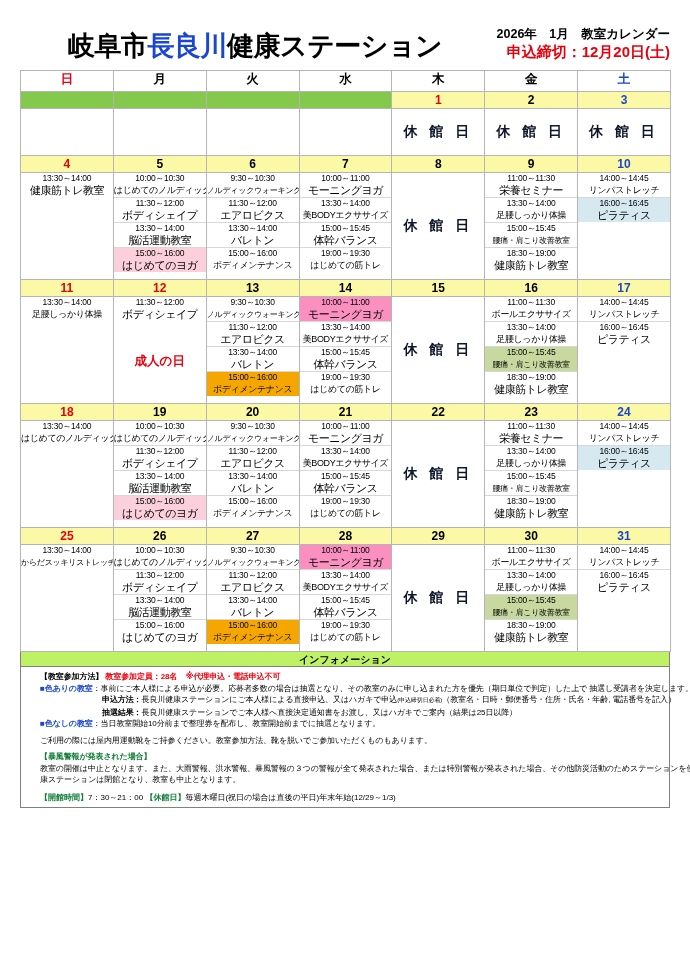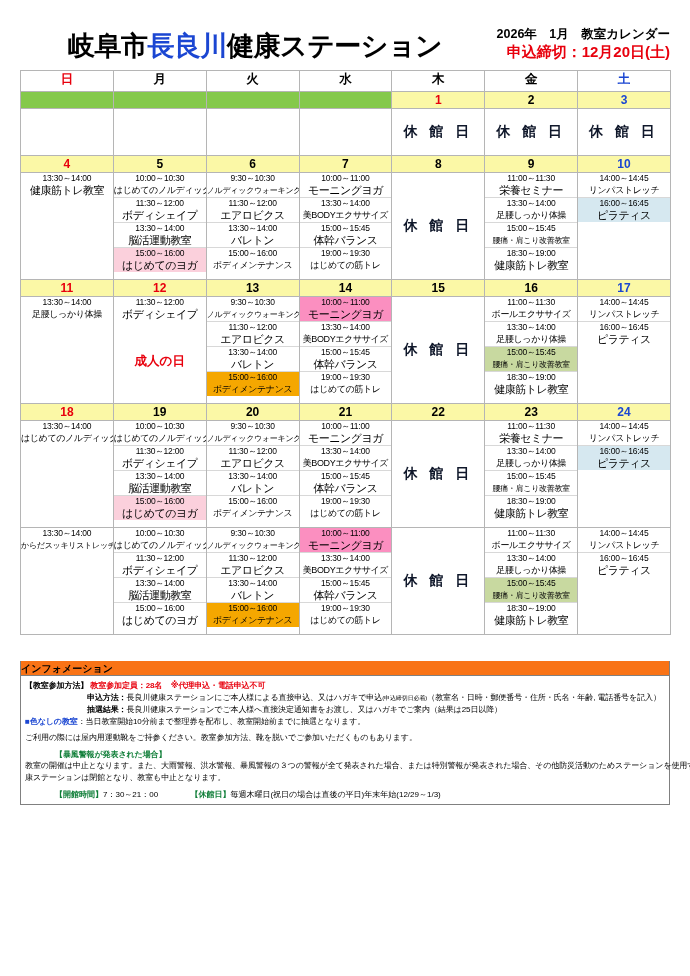--- a/index.html
+++ b/index.html
@@ -57,32 +57,32 @@
 
   .closed{display:flex;align-items:center;justify-content:center;height:100%;
           font-size:14px;font-weight:bold;color:#0f172a;letter-spacing:4px;}
   .closed.small{height:46px;}
   .holiday{display:flex;align-items:center;justify-content:center;height:100%;
            font-size:12.5px;font-weight:bold;color:#e8000d;letter-spacing:0px;}
 
   .row1cell{height:46px;}
 
   
-  .info-title{width:650px;box-sizing:border-box;background:#f97316;border:1px solid #808080;
-              border-top:none;text-align:left;font-size:10px;font-weight:bold;color:#000;
-              height:15px;line-height:15px;margin-top:26px;}
+  .info-title{width:650px;box-sizing:border-box;background:#bef264;border:1px solid #808080;
+              border-top:none;text-align:center;font-size:10px;font-weight:bold;color:#000;
+              height:15px;line-height:15px;}
   .info-box{width:650px;box-sizing:border-box;border:1px solid #808080;border-top:none;
-            padding:4px 5px 4px 4px;}
+            padding:4px 5px 4px 19px;}
   .blk{margin-bottom:5px;}
   .ln{font-size:8px;line-height:11.5px;color:#000;white-space:nowrap;letter-spacing:-0.1px;}
   .ln.ind{padding-left:62px;}
   .b{font-weight:bold;}
   .red{color:#e8000d;}
   .blue{color:#1b46d2;}
-  .grn{color:#0d7d36;margin-left:30px;}
+  .grn{color:#0d7d36;}
   .tiny{font-size:6px;}
   .footline{display:flex;justify-content:space-between;align-items:baseline;margin-top:6px;}
   .foot-left{font-size:8px;color:#000;white-space:nowrap;}
   .foot-right{font-size:12px;font-weight:bold;color:#000;white-space:nowrap;padding-right:6px;}
 </style>
 </head>
 <body>
 
 <div class="page">
 
@@ -467,20 +467,29 @@
                 <span class="n sm">リンパストレッチ</span>
               </div>
               <div class="ev hl-blue">
                 <span class="t">16:00～16:45</span>
                 <span class="n">ピラティス</span>
               </div>
             </div>
           </td>
         </tr>
         <tr>
+          <td class="daynum sun">25</td>
+          <td class="daynum">26</td>
+          <td class="daynum">27</td>
+          <td class="daynum">28</td>
+          <td class="daynum">29</td>
+          <td class="daynum">30</td>
+          <td class="daynum sat">31</td>
+        </tr>
+        <tr>
           <td class="daycell">
             <div class="events">
               <div class="ev ">
                 <span class="t">13:30～14:00</span>
                 <span class="n xsm">からだスッキリストレッチ</span>
               </div>
             </div>
           </td>
           <td class="daycell">
             <div class="events">
@@ -584,20 +593,23 @@
   <div class="info-title">インフォメーション</div>
 
   <div class="info-box">
 
     <div class="blk">
       <div class="ln">
         <span class="b">【教室参加方法】</span>
         <span class="b red">教室参加定員：28名</span>
         &nbsp;&nbsp;
         <span class="b red">※代理申込・電話申込不可</span>
+      </div>
+      <div class="ln">
+        <span class="b blue">■色ありの教室</span><span>：事前にご本人様による申込が必要。応募者多数の場合は抽選となり、その教室のみに申し込まれた方を優先（期日単位で判定）した上で 抽選し受講者を決定します。</span>
       </div>
       <div class="ln ind">
         <span class="b">申込方法：</span><span>長良川健康ステーションにご本人様による直接申込、又はハガキで申込</span><span class="tiny">(申込締切日必着)</span><span>（教室名・日時・郵便番号・住所・氏名・年齢, 電話番号を記入）</span>
       </div>
       <div class="ln ind">
         <span class="b">抽選結果：</span><span>長良川健康ステーションでご本人様へ直接決定通知書をお渡し、又はハガキでご案内（結果は25日以降）</span>
       </div>
       <div class="ln">
         <span class="b blue">■色なしの教室</span><span>：当日教室開始10分前まで整理券を配布し、教室開始前までに抽選となります。</span>
       </div>

